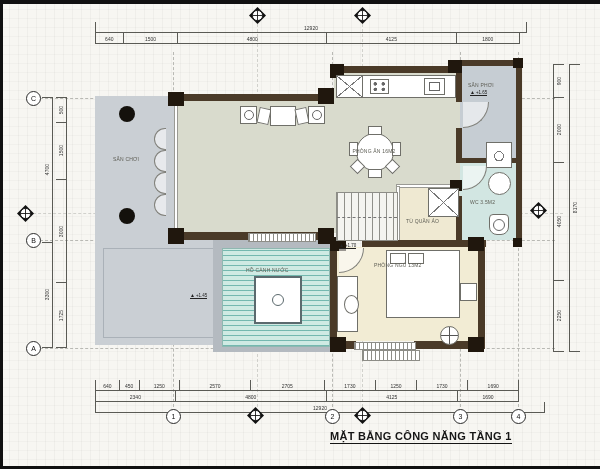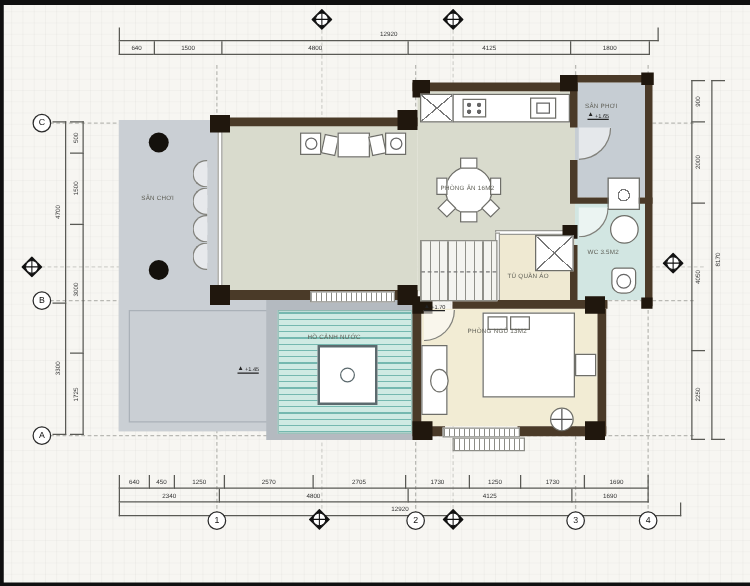--- a/index.html
+++ b/index.html
@@ -363,13 +363,14 @@
         <path d="M10 0 L20 10 L10 20 L0 10 Z" fill="#111"></path>
         <circle cx="10" cy="10" r="6" fill="#fff" stroke="#111"></circle>
         <path d="M10 4 V16 M4 10 H16" stroke="#111" stroke-width="1"></path>
       </svg></div>
   <div class="diam" style="left:354px;top:407px"><svg width="17" height="17" viewBox="0 0 20 20">
         <path d="M10 0 L20 10 L10 20 L0 10 Z" fill="#111"></path>
         <circle cx="10" cy="10" r="6" fill="#fff" stroke="#111"></circle>
         <path d="M10 4 V16 M4 10 H16" stroke="#111" stroke-width="1"></path>
       </svg></div>
 
+  <div class="title">MẶT BẰNG CÔNG NĂNG TẦNG 1</div>
 </div>
 
 </body></html>

